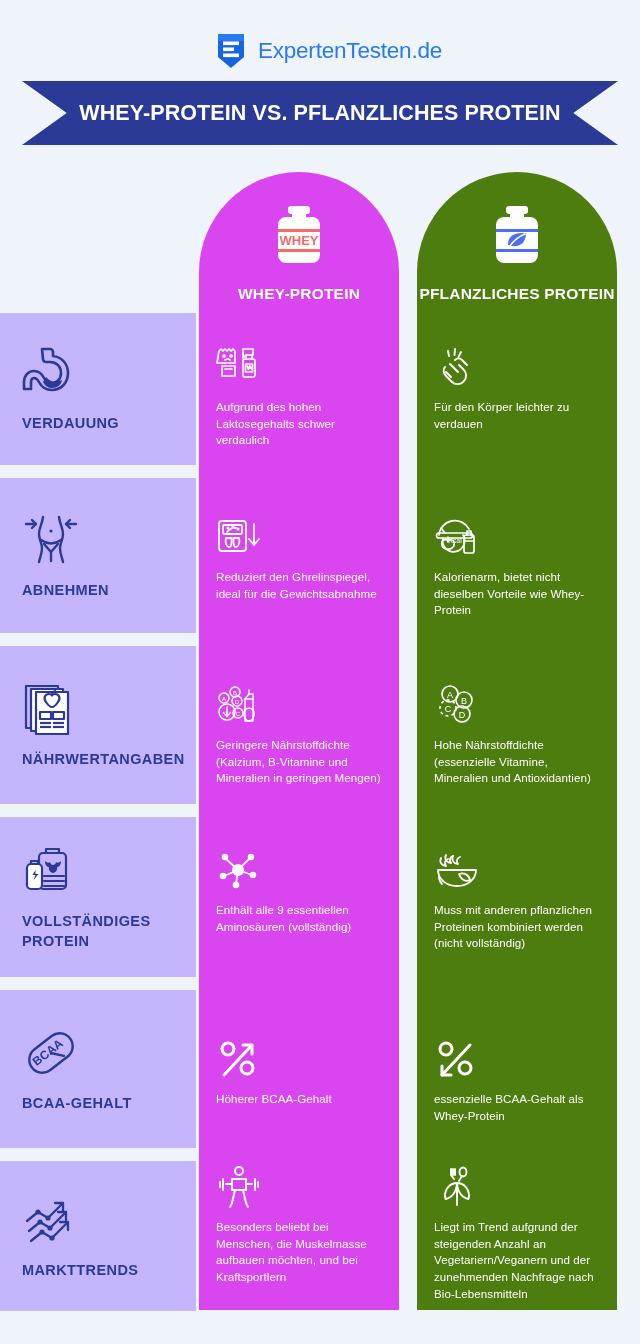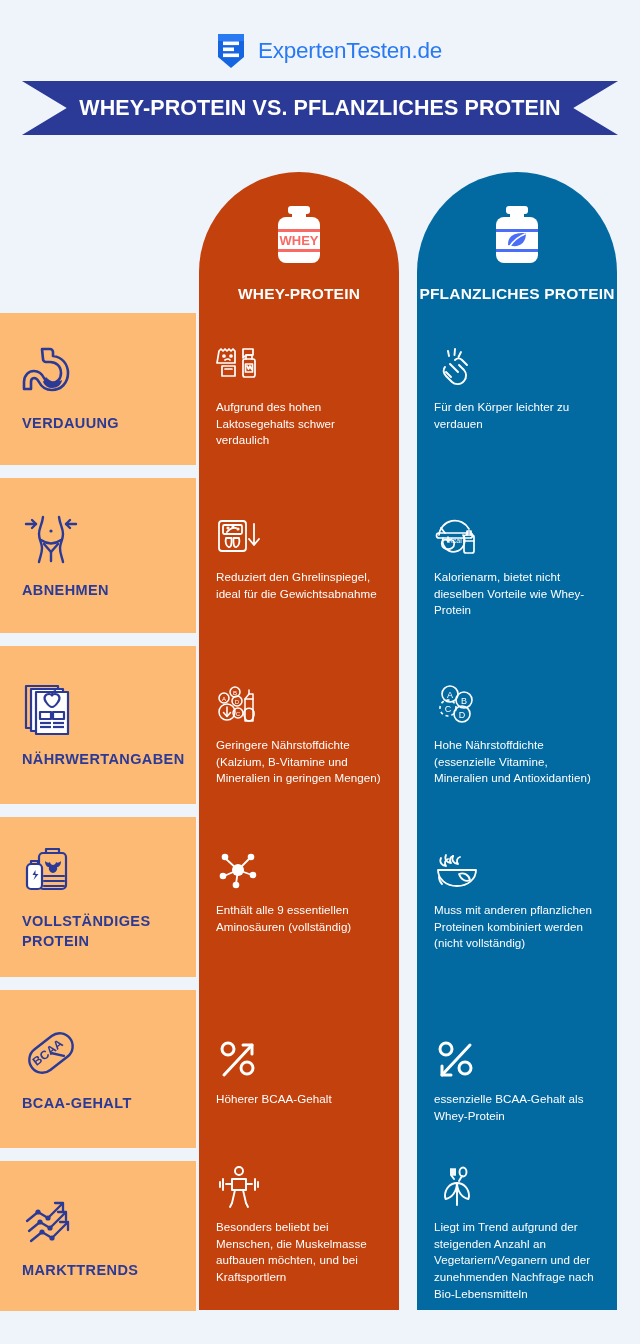--- a/index.html
+++ b/index.html
@@ -41,21 +41,21 @@
     line-height: 1;
     white-space: nowrap;
   }
 
   
   .ribbon-wrap {
     position: absolute;
     top: 81px;
     left: 22px;
     width: 596px;
-    height: 54px;
+    height: 64px;
   }
   .ribbon-shape {
     position: absolute;
     inset: 0;
     background: #2b3a96;
     -webkit-clip-path: polygon(0 0, 100% 0, 92.5% 50%, 100% 100%, 0 100%, 7.5% 50%);
     clip-path: polygon(0 0, 100% 0, 92.5% 50%, 100% 100%, 0 100%, 7.5% 50%);
   }
   .ribbon-title {
     position: absolute;
@@ -71,22 +71,22 @@
   }
 
   
   .col {
     position: absolute;
     top: 172px;
     width: 200px;
     height: 1138px;
     border-radius: 100px 100px 0 0;
   }
-  .col-whey  { left: 199px; background: #c2410c; }
-  .col-plant { left: 417px; background: #0369a1; }
+  .col-whey  { left: 199px; background: #d946ef; }
+  .col-plant { left: 417px; background: #4d7c0f; }
 
   .col-head {
     position: absolute;
     top: 0;
     left: 0;
     width: 200px;
     height: 155px;
     display: flex;
     flex-direction: column;
     align-items: center;
@@ -104,21 +104,21 @@
     text-align: center;
     line-height: 1.28;
     letter-spacing: 0.2px;
   }
 
   
   .cat-panel {
     position: absolute;
     left: 0;
     width: 196px;
-    background: #fdba74;
+    background: #c4b5fd;
     display: flex;
     flex-direction: column;
     justify-content: center;
     align-items: flex-start;
     box-sizing: border-box;
     padding-left: 22px;
   }
   .cat-icon {
     width: 58px;
     height: 58px;

